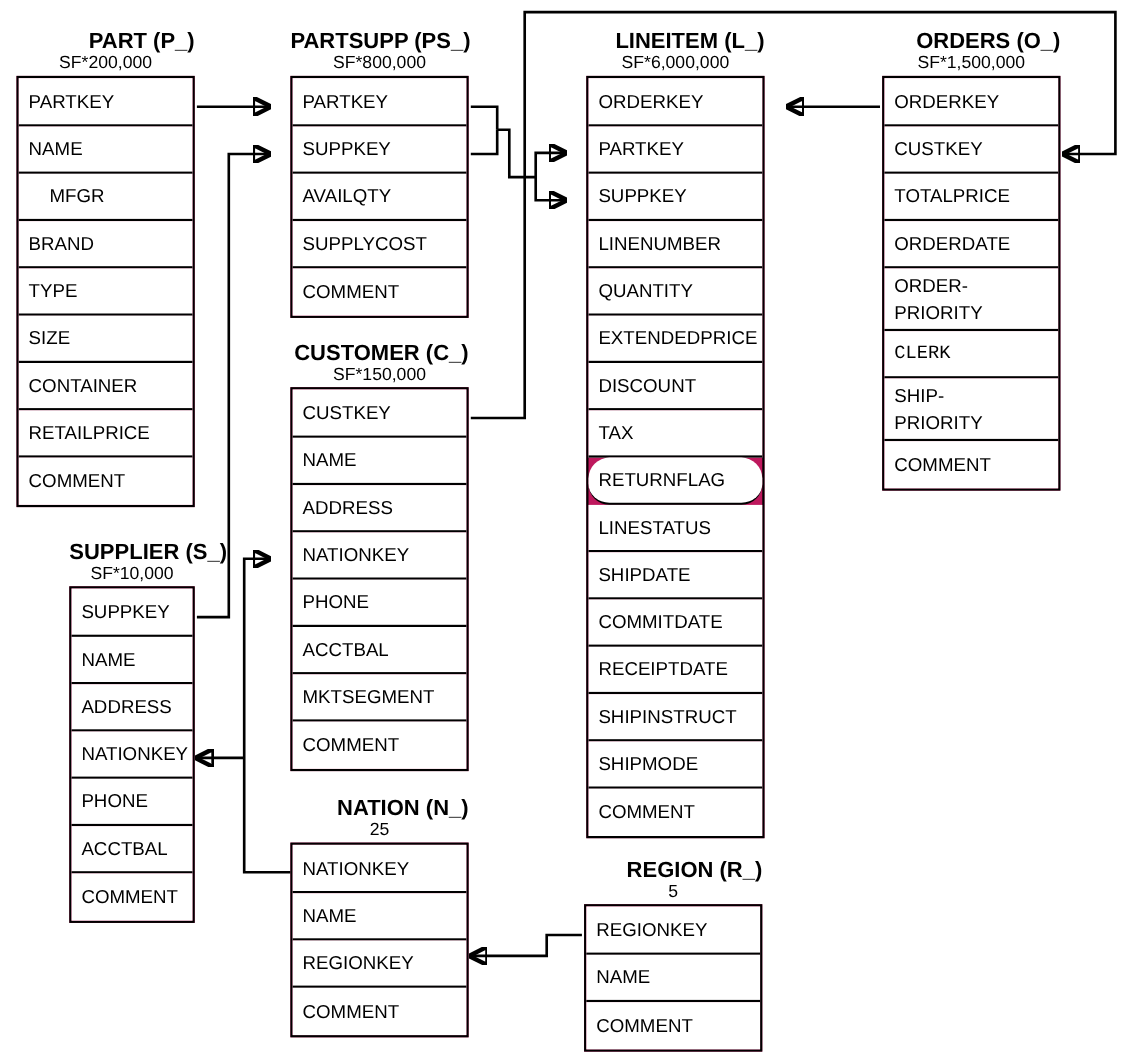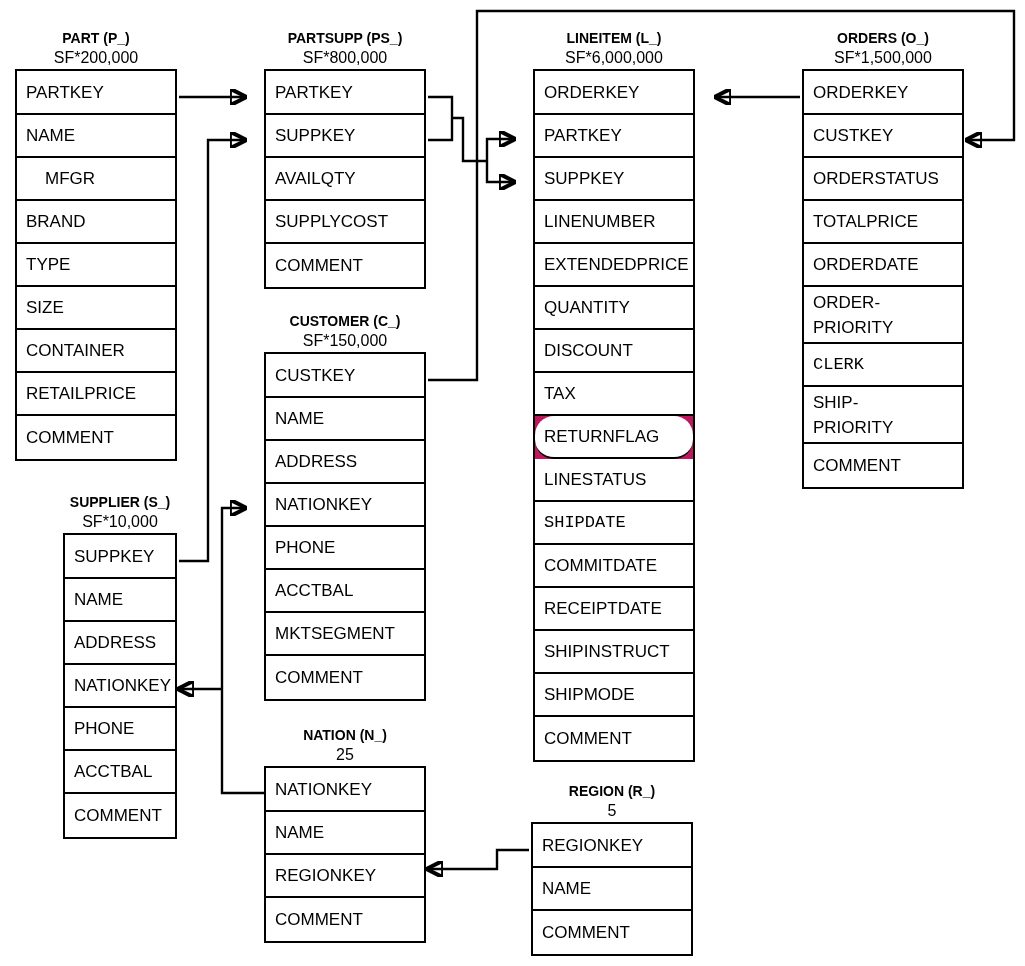--- a/index.html
+++ b/index.html
@@ -16,23 +16,23 @@
   }
   #diagram {
     position: absolute;
     left: 0; top: 0;
     width: 1025px; height: 966px;
   }
   .entity {
     position: absolute;
   }
   .entity-title {
-    font-size: 14px;
+    font-size: 20px;
     font-weight: bold;
-    text-align: center;
+    text-align: right;
     line-height: 20px;
     white-space: nowrap;
   }
   .entity-card {
     font-size: 16px;
     font-weight: normal;
     text-align: center;
     line-height: 19px;
     white-space: nowrap;
   }
@@ -95,42 +95,41 @@
   </div>
 
   <div class="entity" style="left:533px; top:28px; width:162px;">
     <div class="entity-title">LINEITEM (L_)</div>
     <div class="entity-card">SF*6,000,000</div>
     <div class="entity-box">
       <div class="field" style="height:44px;">ORDERKEY</div>
       <div class="field" style="height:43px;">PARTKEY</div>
       <div class="field" style="height:43px;">SUPPKEY</div>
       <div class="field" style="height:43px;">LINENUMBER</div>
+      <div class="field" style="height:43px;">QUANTITY</div>
       <div class="field" style="height:43px;">EXTENDEDPRICE</div>
-      <div class="field" style="height:43px;">QUANTITY</div>
       <div class="field" style="height:43px;">DISCOUNT</div>
       <div class="field" style="height:43px;">TAX</div>
       <div class="field" style="height:43px;border-radius:19px;">RETURNFLAG</div>
       <div class="field" style="height:43px;">LINESTATUS</div>
-      <div class="field" style="height:43px;font-family:Liberation Mono, monospace;">SHIPDATE</div>
+      <div class="field" style="height:43px;">SHIPDATE</div>
       <div class="field" style="height:43px;">COMMITDATE</div>
       <div class="field" style="height:43px;">RECEIPTDATE</div>
       <div class="field" style="height:43px;">SHIPINSTRUCT</div>
       <div class="field" style="height:43px;">SHIPMODE</div>
       <div class="field" style="height:43px;">COMMENT</div>
     </div>
   </div>
 
   <div class="entity" style="left:802px; top:28px; width:162px;">
     <div class="entity-title">ORDERS (O_)</div>
     <div class="entity-card">SF*1,500,000</div>
     <div class="entity-box">
       <div class="field" style="height:44px;">ORDERKEY</div>
       <div class="field" style="height:43px;">CUSTKEY</div>
-      <div class="field" style="height:43px;">ORDERSTATUS</div>
       <div class="field" style="height:43px;">TOTALPRICE</div>
       <div class="field" style="height:43px;text-align:center;">ORDERDATE</div>
       <div class="field" style="height:57px; line-height:25px;">ORDER-
 PRIORITY</div>
       <div class="field" style="height:43px;font-family:Liberation Mono, monospace;">CLERK</div>
       <div class="field" style="height:57px; line-height:25px;">SHIP-
 PRIORITY</div>
       <div class="field" style="height:43px;">COMMENT</div>
     </div>
   </div>

